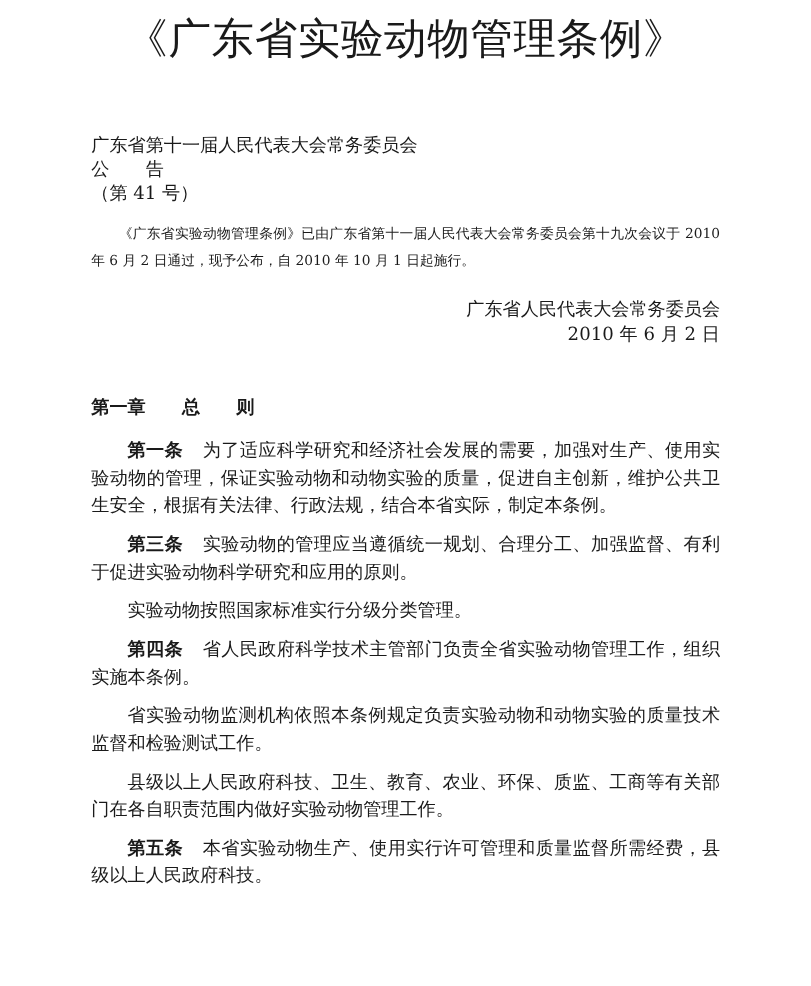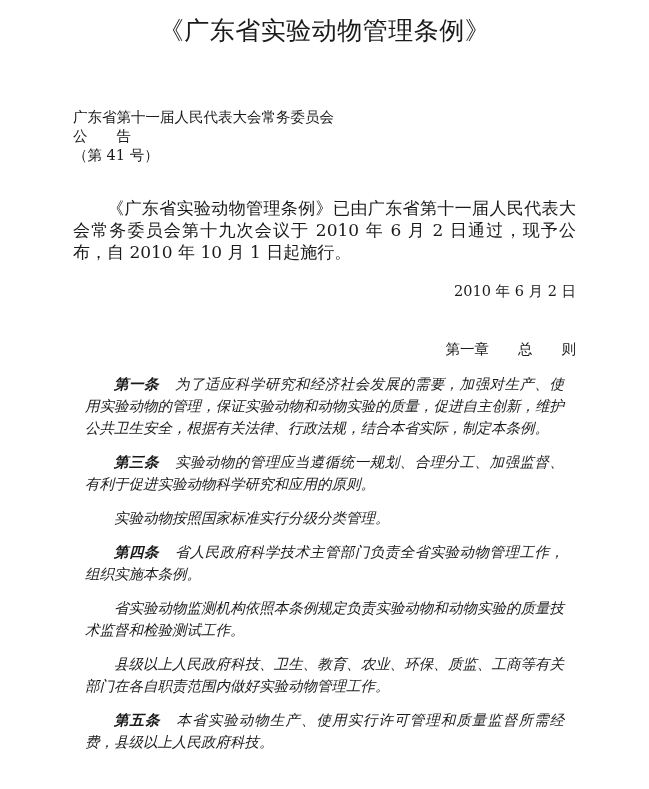--- a/index.html
+++ b/index.html
@@ -20,78 +20,77 @@
     position: relative;
     width: 649px;
     height: 789px;
     box-sizing: border-box;
     padding: 0 73px 0 73px;
   }
 
   
   .doc-title {
     text-align: center;
-    font-size: 25px;
+    font-size: 34px;
     line-height: 30px;
     font-weight: normal;
     letter-spacing: 0.5px;
     margin: 0;
     padding-top: 16px;
   }
 
   
   .announce-header {
     font-size: 14.5px;
     line-height: 19px;
     margin-top: 62px;
   }
   .announce-header .line {
     white-space: pre;
   }
 
   
   .announce-body {
-    font-size: 17px;
+    font-size: 11px;
     line-height: 22px;
     text-align: justify;
     text-justify: inter-ideograph;
     text-indent: 2em;
-    margin-top: 32px;
+    margin-top: 11px;
   }
 
   
   .signature {
     text-align: right;
     font-size: 14.5px;
     line-height: 20px;
     margin-top: 18px;
   }
   .signature .sig-line {
     white-space: pre;
   }
 
   
   .chapter-heading {
-    text-align: right;
+    text-align: left;
     font-size: 14.5px;
-    font-weight: normal;
+    font-weight: bold;
     line-height: 20px;
     white-space: pre;
   }
   .chapter-1 { margin-top: 38px; }
 
   
   .para {
     font-size: 14.5px;
     line-height: 22px;
     text-align: justify;
     text-justify: inter-ideograph;
     text-indent: 2em;
-    margin: 12px;
-    font-style: italic;
+    margin: 0;
   }
   .para + .para { margin-top: 9px; }
   .chapter-heading + .para { margin-top: 14px; }
 
   .art-label {
     font-weight: bold;
     margin-right: 1.1em;
   }
   .art-text { }
 </style>
@@ -104,20 +103,21 @@
 
   <div class="announce-header">
     <div class="line">广东省第十一届人民代表大会常务委员会</div>
     <div class="line">公　　告</div>
     <div class="line">（第 41 号）</div>
   </div>
 
   <div class="announce-body">《广东省实验动物管理条例》已由广东省第十一届人民代表大会常务委员会第十九次会议于 2010 年 6 月 2 日通过，现予公布，自 2010 年 10 月 1 日起施行。</div>
 
   <div class="signature">
+    <div class="sig-line">广东省人民代表大会常务委员会</div>
     <div class="sig-line">2010 年 6 月 2 日</div>
   </div>
 
   <div class="chapter-heading chapter-1">第一章　　总　　则</div>
 
   <p class="para">
     <span class="art-label">第一条</span><span class="art-text">为了适应科学研究和经济社会发展的需要，加强对生产、使用实验动物的管理，保证实验动物和动物实验的质量，促进自主创新，维护公共卫生安全，根据有关法律、行政法规，结合本省实际，制定本条例。</span>
   </p>
 
 

